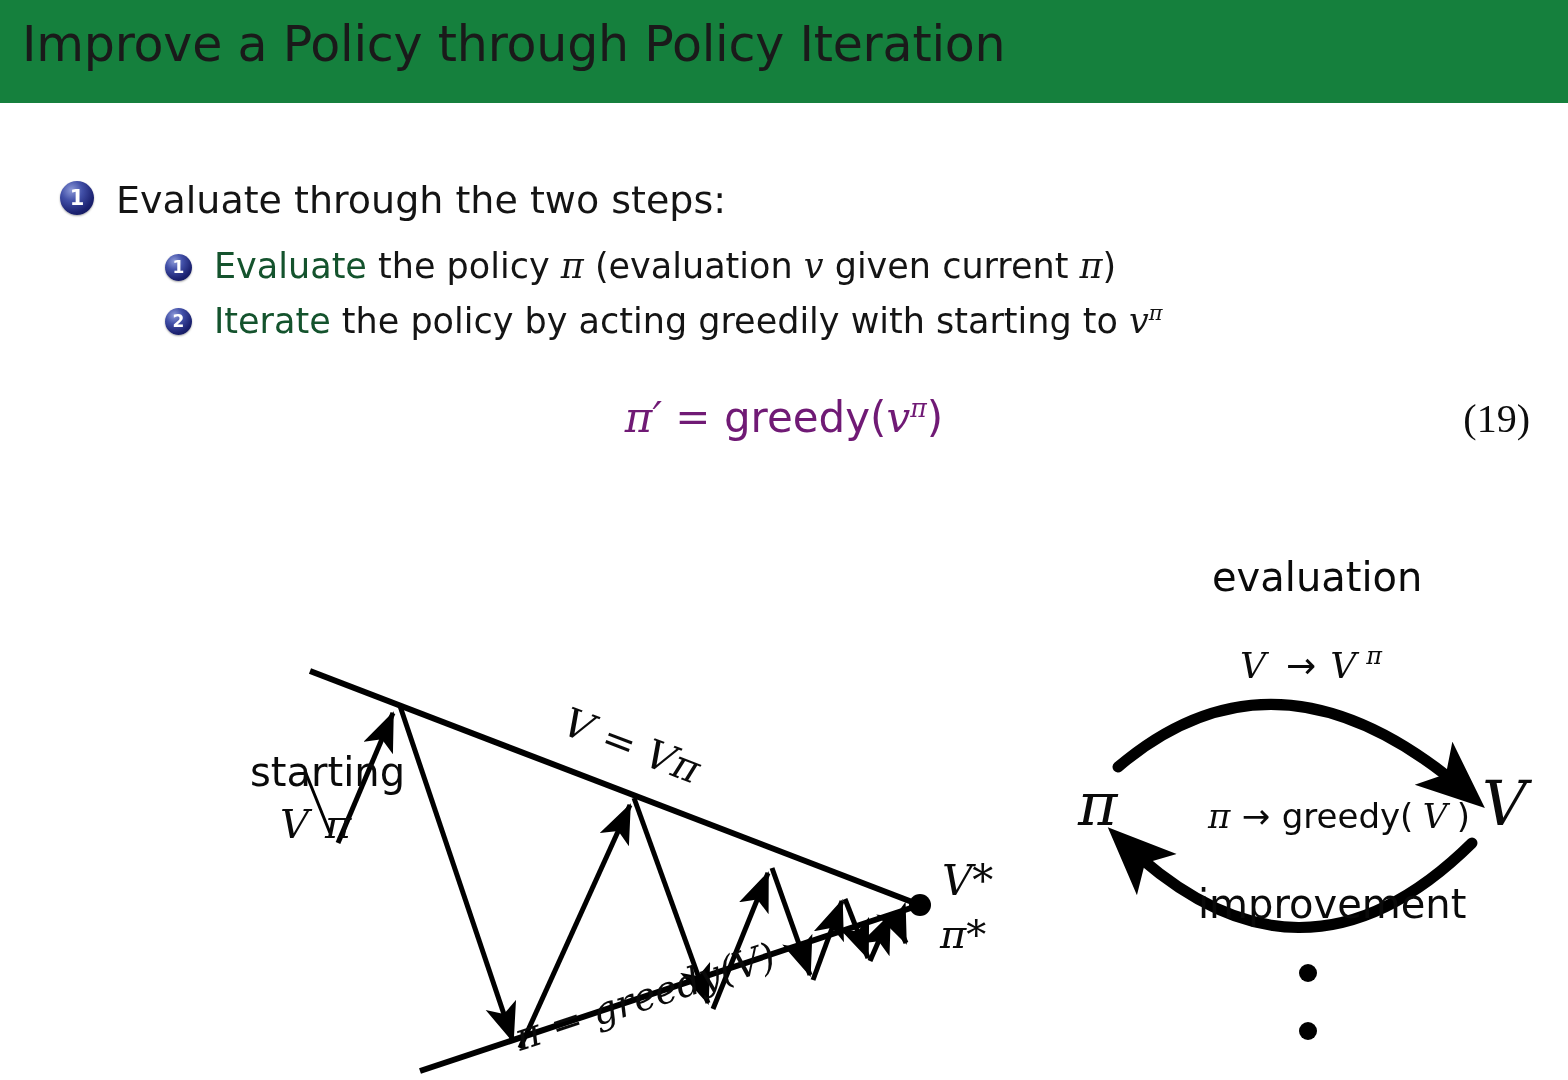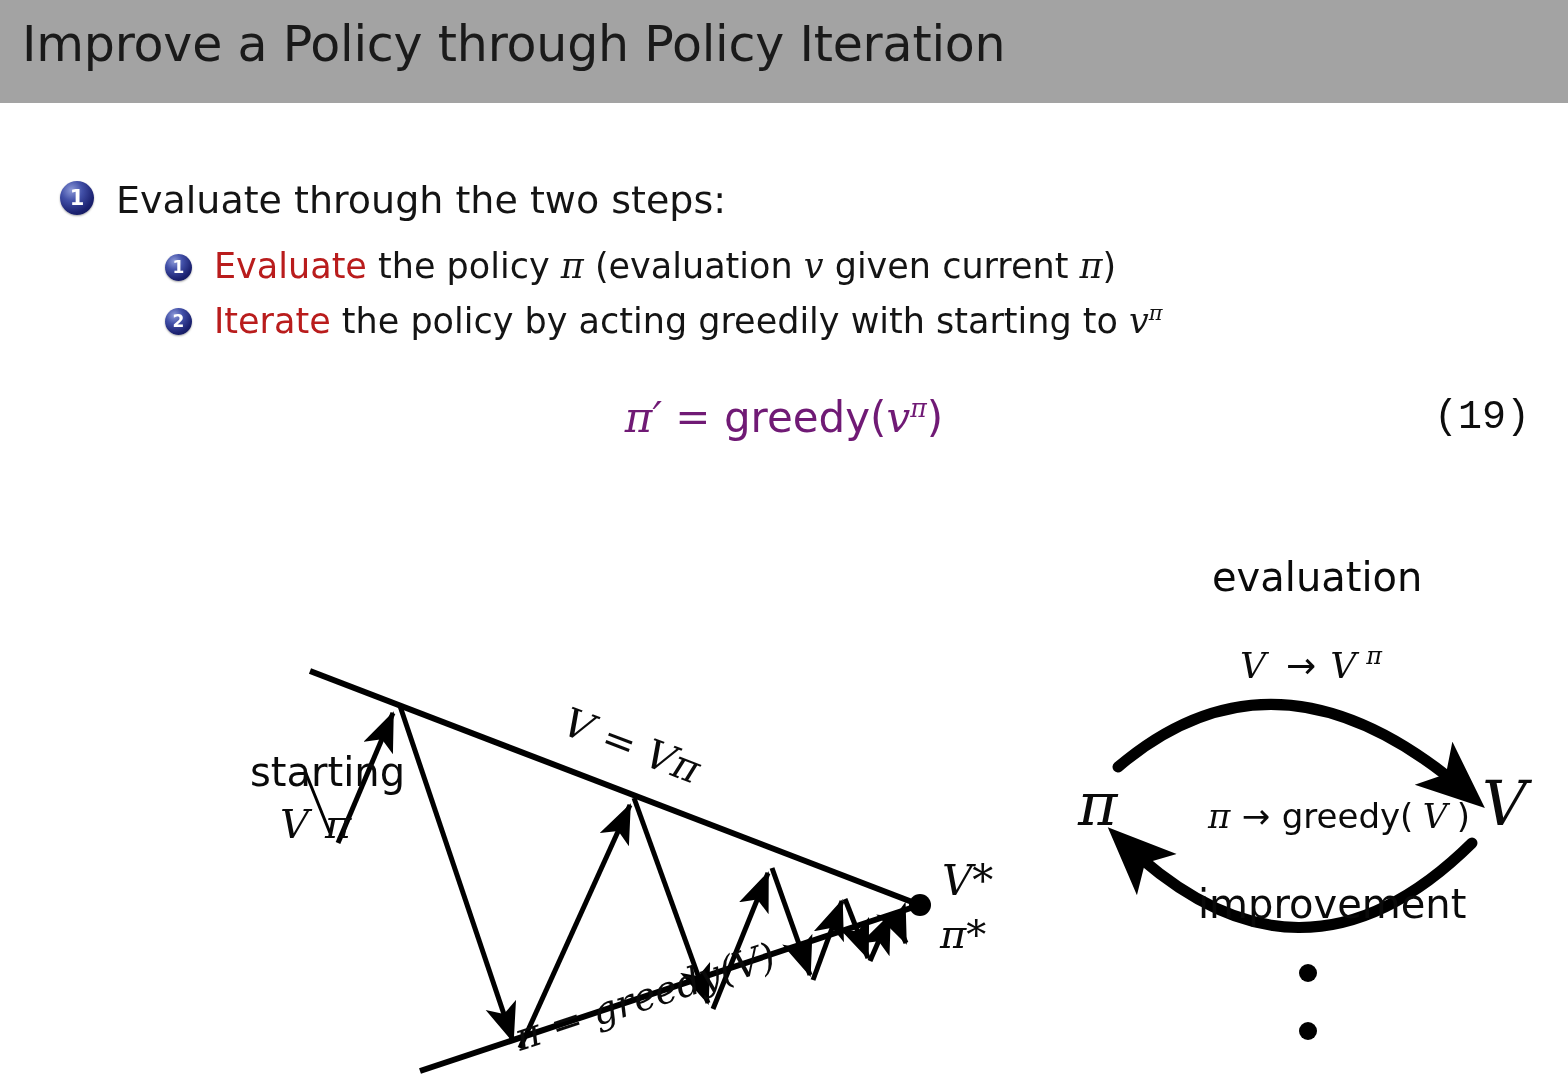--- a/index.html
+++ b/index.html
@@ -12,21 +12,21 @@
     overflow: hidden;
     font-family: "Liberation Sans", sans-serif;
     color: #000000;
   }
 
   
   #title-bar {
     position: absolute;
     left: 0; top: 0;
     width: 1568px; height: 103px;
-    background: #a3a3a3;
+    background: #15803d;
   }
   #title-text {
     position: absolute;
     left: 22px; top: 16px;
     font-size: 49px;
     font-weight: 400;
     letter-spacing: -0.2px;
     color: #1a1a1a;
     white-space: nowrap;
     font-family: "DejaVu Sans", sans-serif;
@@ -62,21 +62,21 @@
   .sphere.lvl2 { width: 27px; height: 27px; line-height: 27px; font-size: 17px; }
 
   .btext {
     font-size: 38px;
     line-height: 1.05;
     white-space: nowrap;
     font-family: "DejaVu Sans", sans-serif;
     color: #141414;
   }
   .btext.lvl2 { font-size: 35px; }
-  .hl { color: #b91c1c; }
+  .hl { color: #14532d; }
   .mi { font-style: italic; font-family: "DejaVu Serif", serif; }
   .gk { font-family: "DejaVu Serif", serif; font-style: italic; }
   sup.pi { font-size: 0.6em; font-family: "DejaVu Serif", serif; font-style: italic; vertical-align: super; }
 
   #row-1  { left: 60px;  top: 78px; }
   #row-1a { left: 165px; top: 145px; }
   #row-1b { left: 165px; top: 199px; }
 
   .bullet-row .sphere { margin-right: 22px; }
   #row-1a .sphere, #row-1b .sphere { margin-right: 22px; margin-top: 6px; }
@@ -88,21 +88,21 @@
     width: 1568px;
     text-align: center;
     font-size: 42px;
     font-family: "DejaVu Serif", serif;
     color: #701a75;
   }
   #eq-number {
     position: absolute;
     right: 38px; top: 292px;
     font-size: 40px;
-    font-family: Liberation Mono, monospace;
+    font-family: Liberation Serif, serif;
     color: #0d0d0d;
     margin-left: 8px;
   }
 
   
   #fig-left  { position: absolute; left: 230px;  top: 440px; }
   #fig-right { position: absolute; left: 1050px; top: 440px; text-align: center; }
 
   svg { display: block; overflow: visible; }
   .stroke { stroke: #000; fill: none; }

